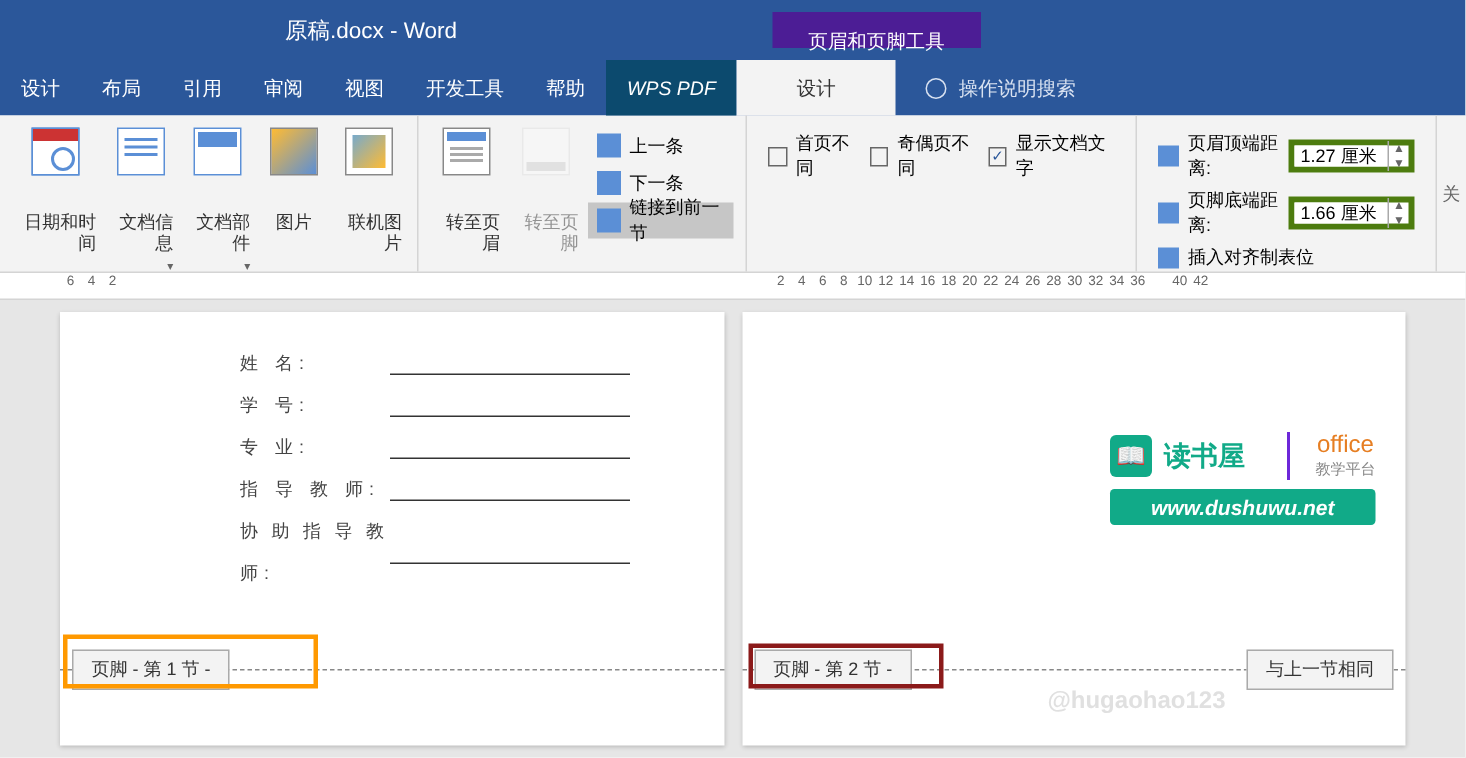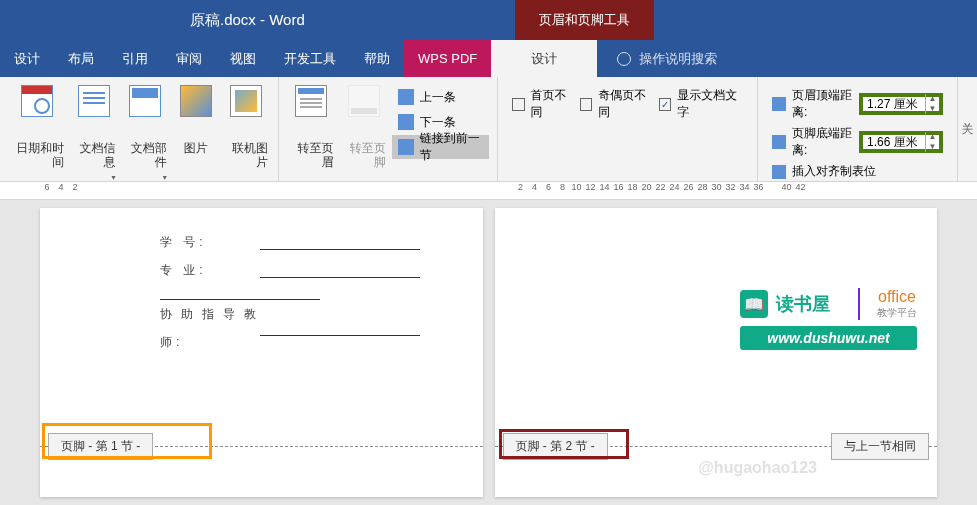--- a/index.html
+++ b/index.html
@@ -1,22 +1,22 @@
 <!DOCTYPE html>
 <html><head>
 <meta charset="utf-8">
 <style>
 * { margin: 0; padding: 0; box-sizing: border-box; font-family: "Microsoft YaHei", sans-serif; }
 body { width: 977px; height: 505px; background: #fff; overflow: hidden; font-size: 12px; }
 .titlebar { height: 40px; background: #2b579a; display: flex; align-items: center; color: #fff; }
 .titlebar .doc-title { margin-left: 190px; font-size: 15px; }
-.titlebar .tool-tab { margin-left: 210px; padding: 0 24px; height: 40px; line-height: 40px; background: #7f1d1d; font-size: 13px; }
+.titlebar .tool-tab { margin-left: 210px; padding: 0 24px; height: 24px; line-height: 40px; background: #4c1d95; font-size: 13px; }
 .menubar { height: 37px; background: #2b579a; display: flex; align-items: center; color: #fff; }
 .menubar .tab { padding: 0 14px; height: 37px; line-height: 37px; font-size: 13px; cursor: pointer; }
-.menubar .tab.pdf { background: #be185d; }
+.menubar .tab.pdf { background: #0c4a6e; font-style: italic; }
 .menubar .tab.design { background: #f3f3f3; color: #333; padding: 0 40px; }
 .menubar .search { margin-left: 20px; display: flex; align-items: center; gap: 8px; color: #d9e2f1; font-size: 13px; }
 .menubar .search .bulb { width: 14px; height: 14px; border: 1.5px solid #d9e2f1; border-radius: 50%; position: relative; }
 .ribbon { height: 105px; background: #f3f3f3; border-bottom: 1px solid #d4d4d4; display: flex; }
 .group { display: flex; flex-direction: column; border-right: 1px solid #d4d4d4; }
 .group-body { flex: 1; display: flex; align-items: flex-start; padding: 4px 6px 0; }
 .group-label { height: 18px; line-height: 16px; text-align: center; color: #666; font-size: 12px; margin-top: 48px; }
 .big-btn { display: flex; flex-direction: column; align-items: center; justify-content: flex-start; padding: 4px 4px 0; min-width: 50px; cursor: pointer; }
 .big-btn .ico { width: 32px; height: 32px; margin-bottom: 4px; }
 .big-btn .lbl { font-size: 12px; color: #333; text-align: right; line-height: 14px; margin-top: 20px; }
@@ -216,28 +216,33 @@
 
 <div class="ruler">
   <div class="ruler-half left" id="rl"><span class="tick">6</span><span class="tick">4</span><span class="tick">2</span></div>
   <div class="ruler-half right" id="rr"><span class="tick">2</span><span class="tick">4</span><span class="tick">6</span><span class="tick">8</span><span class="tick">10</span><span class="tick">12</span><span class="tick">14</span><span class="tick">16</span><span class="tick">18</span><span class="tick">20</span><span class="tick">22</span><span class="tick">24</span><span class="tick">26</span><span class="tick">28</span><span class="tick">30</span><span class="tick">32</span><span class="tick">34</span><span class="tick">36</span><span class="tick"></span><span class="tick">40</span><span class="tick">42</span></div>
 </div>
 
 <div class="workspace">
   <div class="page">
     <div class="form-area">
       <div class="form-row">
+          <span class="fl">姓        名:</span>
+          <span class="fline"></span>
+        </div>
+      <div class="form-row">
           <span class="fl">学        号:</span>
           <span class="fline"></span>
         </div>
       <div class="form-row">
           <span class="fl">专        业:</span>
           <span class="fline"></span>
         </div>
       <div class="form-row">
+          <span class="fl">指  导  教  师:</span>
           <span class="fline"></span>
         </div>
       <div class="form-row">
           <span class="fl">协助指导教师:</span>
           <span class="fline"></span>
         </div>
     </div>
     <div class="footer-zone">
       <div class="footer-tag l">页脚 - 第 1 节 -</div>
     </div>

